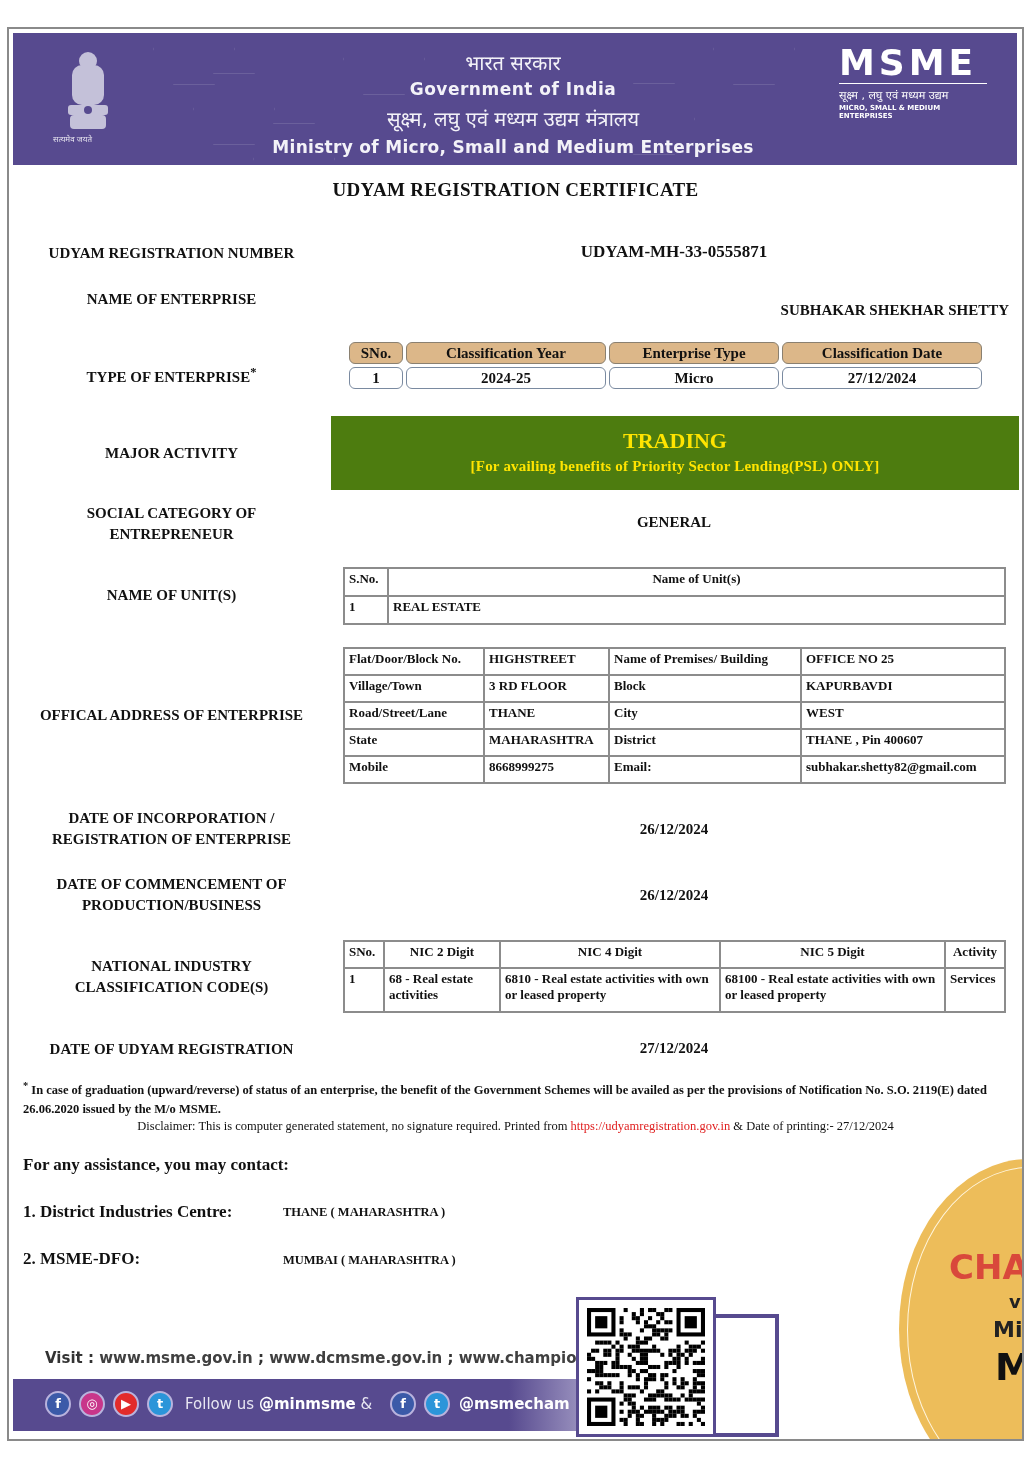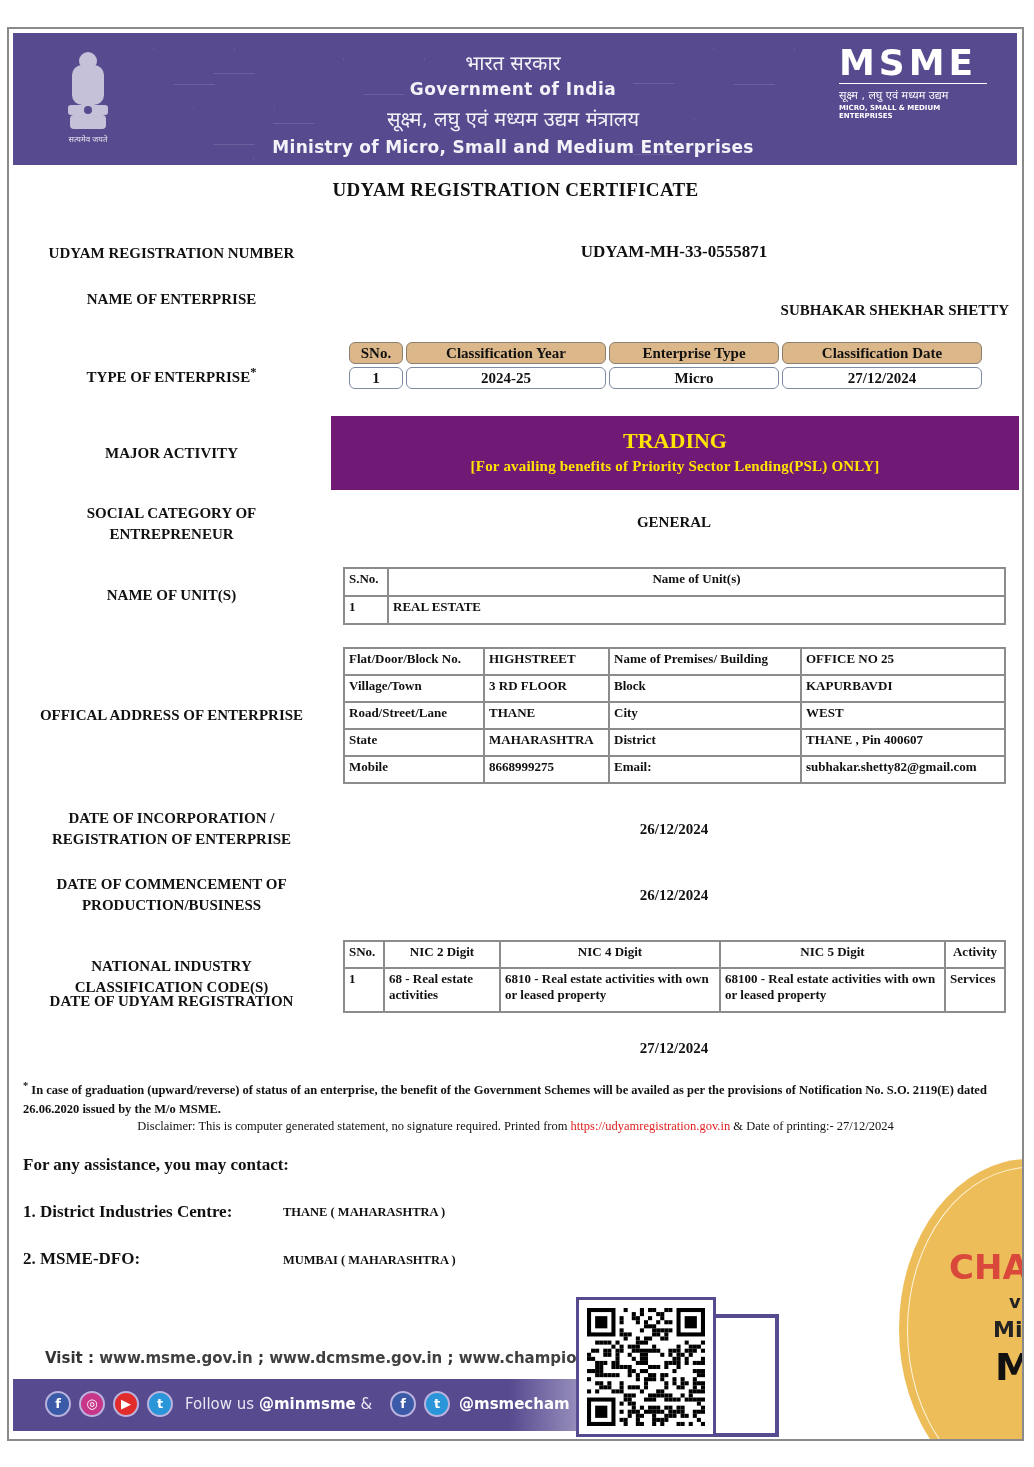--- a/index.html
+++ b/index.html
@@ -1,42 +1,42 @@
 <!DOCTYPE html>
 <html><head>
 <meta charset="utf-8">
 <style>
   html, body { margin:0; padding:0; background:#ffffff; }
   body { width:1034px; height:1467px; position:relative; overflow:hidden; font-family:"Liberation Serif", serif; color:#111; }
   .frame { position:absolute; left:7px; top:27px; width:1013px; height:1410px; border:2px solid #8a8a8a; background:#fff; overflow:hidden; }
   .header { position:absolute; left:4px; top:4px; width:1004px; height:132px; background:#574a8f; overflow:hidden; }
   .hex { position:absolute; border:1px solid rgba(255,255,255,0.12); width:80px; height:70px; clip-path:polygon(25% 0,75% 0,100% 50%,75% 100%,25% 100%,0 50%); }
   .emblem { position:absolute; left:45px; top:14px; width:60px; height:96px; }
-  .emblem-caption { position:absolute; left:40px; top:100px; width:70px; text-align:center; color:#e8e6f0; font-size:8px; font-family:Liberation Sans, sans-serif; }
+  .emblem-caption { position:absolute; left:40px; top:100px; width:70px; color:#e8e6f0; font-size:8px; font-family:Liberation Sans, sans-serif; }
   .hdr-text { position:absolute; left:200px; width:600px; text-align:center; color:#f3f2f8; font-family:"DejaVu Sans", sans-serif; }
   .hdr-hindi1 { top:16px; font-size:20px; }
   .hdr-eng1 { top:46px; font-size:17px; font-weight:bold; letter-spacing:0.5px; }
   .hdr-hindi2 { top:72px; font-size:20px; }
   .hdr-eng2 { top:104px; font-size:17px; font-weight:bold; letter-spacing:0.3px; }
   .msme-logo { position:absolute; left:826px; top:12px; width:150px; height:80px; color:#fff; font-family:"DejaVu Sans", sans-serif; }
   .msme-word { font-size:36px; font-weight:bold; letter-spacing:4px; line-height:36px; }
   .msme-line { border-top:1px solid #fff; margin:2px 0 3px; width:148px; }
   .msme-hindi { font-size:11px; }
   .msme-eng { font-size:7px; font-weight:bold; margin-top:2px; }
 
   .title { position:absolute; left:0; top:150px; width:1013px; text-align:center; font-size:19px; font-weight:bold; letter-spacing:0.3px; }
   .lbl { position:absolute; left:20px; width:285px; text-align:center; font-size:15px; font-weight:bold; line-height:21px; }
   .val { position:absolute; left:330px; width:670px; text-align:center; font-size:15px; font-weight:bold; }
 
   table { border-collapse:separate; border-spacing:3px; position:absolute; font-family:"Liberation Serif", serif; }
   td { font-weight:bold;border-radius:6px; }
   .type-tbl td { border:1px solid #7a8aa0; text-align:center; font-size:15px; height:20px; padding:0 4px; }
   .type-tbl .th { background:#dcb789; border-color:#8a8070; }
 
-  .trading { position:absolute; left:322px; top:387px; width:688px; height:74px; background:#701a75; text-align:center; color:#ffe400; font-weight:bold; }
+  .trading { position:absolute; left:322px; top:387px; width:688px; height:74px; background:#4d7c0f; text-align:center; color:#ffe400; font-weight:bold; }
   .trading .t1 { font-size:22px; margin-top:12px; }
   .trading .t2 { font-size:15px; margin-top:4px; letter-spacing:0.2px; }
 
   .grid-tbl { border-collapse:collapse; }
   .grid-tbl td { border:2px solid #8c8c8c; font-size:13px; padding:2px 4px; text-align:left; vertical-align:top; }
 
   .footnote { position:absolute; left:14px; top:1047px; width:990px; font-size:12.5px; font-weight:bold; line-height:19px; }
   .disclaimer { position:absolute; left:0; top:1090px; width:1013px; text-align:center; font-size:12.5px; }
   .disclaimer .link { color:#e02020; }
   .assist { position:absolute; left:14px; top:1126px; font-size:17px; font-weight:bold; }
@@ -211,21 +211,21 @@
     <tr>
       <td style="height:38px;">1</td>
       <td>68 - Real estate activities</td>
       <td>6810 - Real estate activities with own or leased property</td>
       <td>68100 - Real estate activities with own or leased property</td>
       <td>Services</td>
     </tr>
   </tbody>
     </table>
 
-  <div class="lbl" style="top:962px;text-align:center;">DATE OF UDYAM REGISTRATION</div>
+  <div class="lbl" style="top:1010px;text-align:center;">DATE OF UDYAM REGISTRATION</div>
   <div class="val" style="top:1011px;">27/12/2024</div>
 
   <div class="footnote">
     <sup>*</sup>
     <span>In case of graduation (upward/reverse) of status of an enterprise, the benefit of the Government Schemes will be availed as per the provisions of Notification No. S.O. 2119(E) dated    26.06.2020 issued by the M/o MSME.</span>
   </div>
   <div class="disclaimer">
     <span>Disclaimer: This is computer generated statement, no signature required. Printed from </span><span class="link">https://udyamregistration.gov.in</span><span> &amp; Date of printing:- 27/12/2024</span>
   </div>
 

